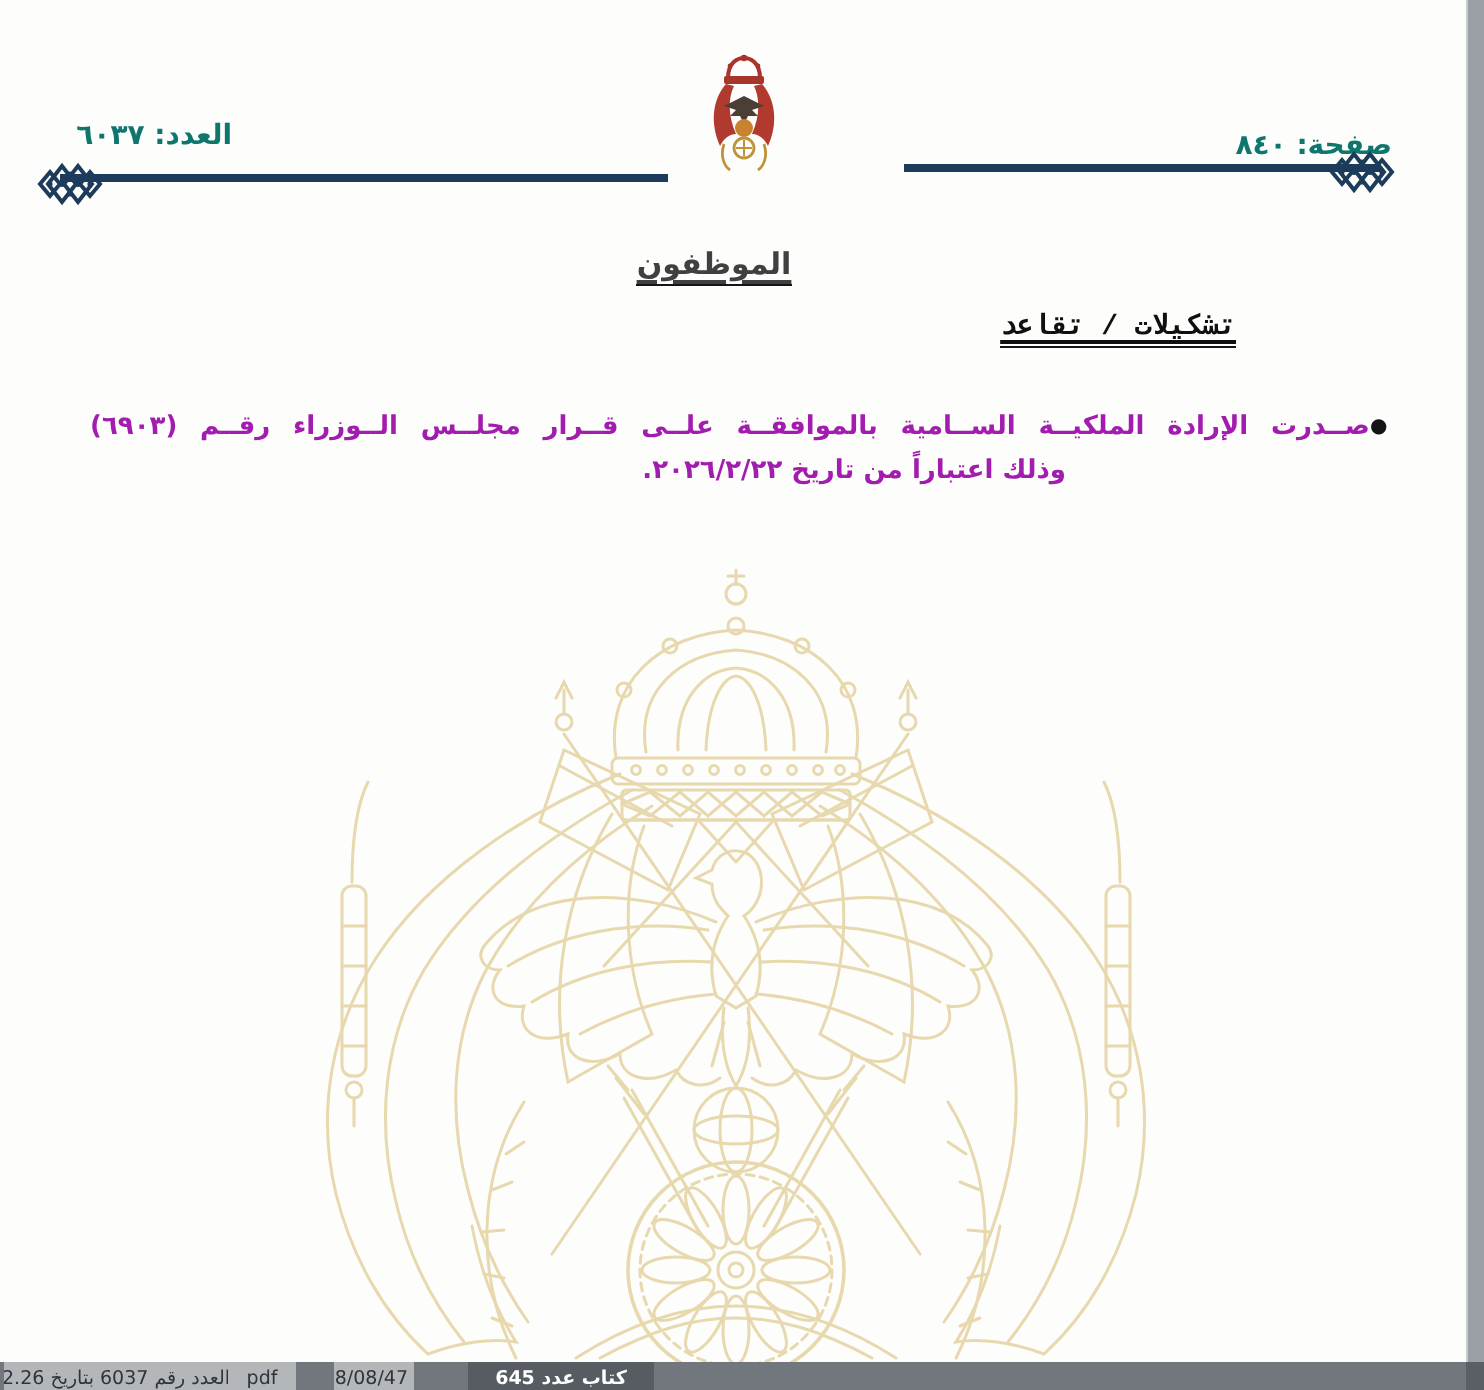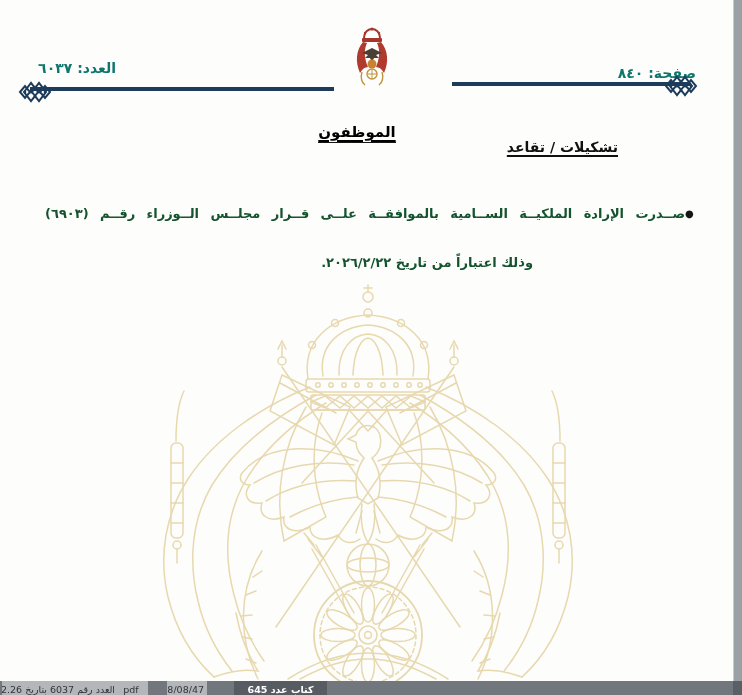--- a/index.html
+++ b/index.html
@@ -5,28 +5,28 @@
   html,body{margin:0;padding:0;background:#e9e9e9;}
   .screen{position:relative;width:742px;height:695px;background:#fdfdfc;overflow:hidden;
           font-family:"DejaVu Sans",sans-serif;}
   .abs{position:absolute;}
   
   .navy{color:#0f766e;}
   .hdr-num{font-size:14px;font-weight:bold;direction:rtl;white-space:nowrap;}
   .rule{background:#1d3b5a;height:4px;}
   .gazette-title{font-size:17px;font-weight:bold;text-align:center;direction:rtl;}
   
-  .sec-head{font-size:15px;font-weight:bold;color:#000000;direction:rtl;text-align:center;}
+  .sec-head{font-size:15px;font-weight:bold;color:#404040;direction:rtl;text-align:center;}
   .sub-head{font-size:14px;font-weight:bold;color:#101010;direction:rtl;}
   .dbl-underline{display:inline-block;text-decoration:underline;text-decoration-thickness:1.5px;
                  text-underline-offset:3px;border-bottom:1.5px solid #151515;padding-bottom:1px;}
   
-  .para{direction:rtl;width:640px;color:#14532d;font-size:13px;font-weight:bold;line-height:22px;}
+  .para{direction:rtl;width:640px;color:#a21caf;font-size:13px;font-weight:bold;line-height:22px;}
   .para .jline{text-align:justify;text-align-last:justify;}
-  .para .lastline{text-align:right;margin-right:152px;margin-top:27px;}
+  .para .lastline{text-align:right;margin-right:152px;}
   .bullet{font-size:10px;color:#151515;}
   
   .scrollbar{left:733px;top:0;width:9px;height:695px;background:#9aa0a6;border-left:1px solid #c9ccce;}
   .taskbar{left:0;top:681px;width:742px;height:14px;background:#72777e;overflow:hidden;}
   .tb-seg{position:absolute;top:0;height:14px;background:#b4b7ba;color:#2f343a;font-size:9.5px;
           line-height:17px;text-align:center;white-space:nowrap;overflow:hidden;direction:rtl;padding:0 3px;box-sizing:border-box;}
   .tb-seg.active{background:#575c63;color:#ffffff;font-weight:bold;}
   .tb-corner{left:733px;top:681px;width:9px;height:14px;background:#5a5f66;}
   svg{display:block;}
 </style>
@@ -195,21 +195,21 @@
     <circle cx="20" cy="38" r="4.5" fill="#c8832f"></circle>
     <circle cx="20" cy="48" r="5" fill="none" stroke="#c0923a" stroke-width="1.4"></circle>
     <path d="M16 48 h8 M20 44 v8" stroke="#c0923a" stroke-width="1"></path>
     <path d="M10 46 C8 52 10 57 13 59 M30 46 C32 52 30 57 27 59" fill="none" stroke="#c0923a" stroke-width="1.4"></path>
   </svg>
 
 
   <div class="abs sec-head" style="left:307px;top:123px;width:100px;">
     <span class="dbl-underline">الموظفون</span>
   </div>
-  <div class="abs sub-head" style="right:124px;top:139px;">
+  <div class="abs sub-head" style="right:124px;top:155px;font-family:Liberation Mono, monospace;">
     <span class="dbl-underline">تشكيلات / تقاعد</span>
   </div>
 
   <div class="abs bullet" style="left:685px;top:208px;">●</div>
   <div class="abs para" style="left:45px;top:203px;" lang="ar">
     <div class="jline">صــدرت الإرادة الملكيــة الســامية بالموافقــة علــى قــرار مجلــس الــوزراء رقــم (٦٩٠٣)</div>
     <div class="lastline">وذلك اعتباراً من تاريخ ٢٠٢٦/٢/٢٢.</div>
   </div>
 
   <div class="abs scrollbar"></div>

